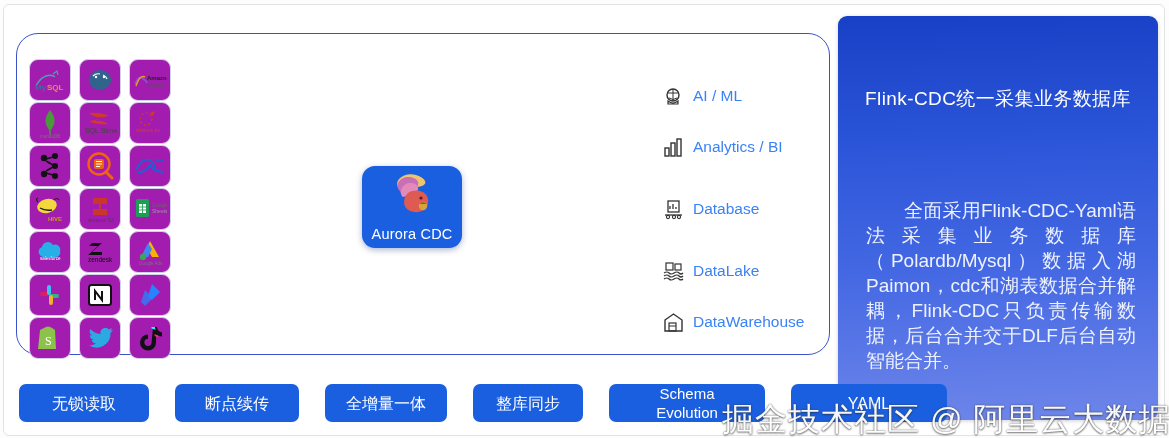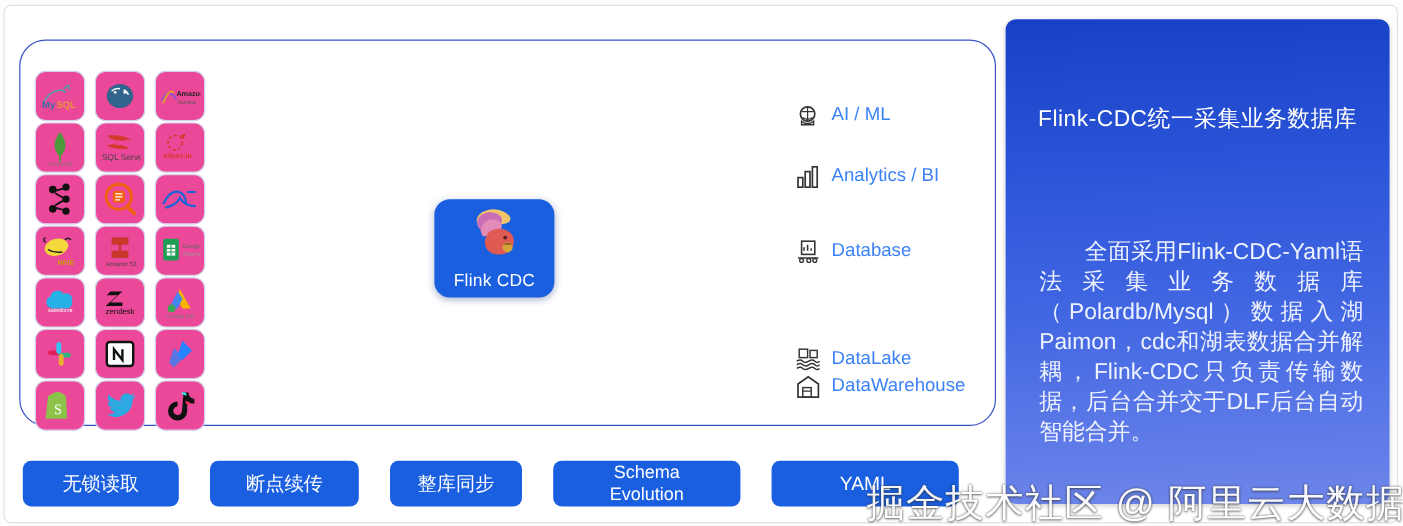--- a/index.html
+++ b/index.html
@@ -28,21 +28,21 @@
   
   .icon-grid{
     position:absolute;left:29px;top:59px;
     display:grid;
     grid-template-columns:repeat(3,42px);
     grid-template-rows:repeat(7,42px);
     column-gap:8px;row-gap:1px;
   }
   .icon-tile{
     width:42px;height:42px;border:1px solid #d3cfe8;border-radius:9px;
-    background:#ec4899;display:flex;align-items:center;justify-content:center;
+    background:#a21caf;display:flex;align-items:center;justify-content:center;
     box-sizing:border-box;overflow:hidden;
   }
   .icon-tile svg{display:block;}
 
   
   .flink-node{
     position:absolute;left:362px;top:166px;width:100px;height:82px;
     background:#1a5fe0;border-radius:13px;
     box-shadow:0 2px 6px rgba(20,50,120,.35);
     display:flex;flex-direction:column;align-items:center;justify-content:flex-start;
@@ -374,21 +374,21 @@
   <div class="flink-node">
     <svg width="48" height="46" viewBox="0 0 48 46">
       <path d="M10 16 C 6 8, 18 1, 28 4 C 38 7, 40 13, 34 15 C 28 17, 22 14, 18 18 z" fill="#f0c46a"></path>
       <path d="M12 20 C 6 14, 12 5, 22 6 C 31 7, 33 14, 27 18 C 22 21, 17 22, 14 26 z" fill="#c96fb8"></path>
       <path d="M15 26 C 10 20, 15 11, 24 12 C 31 13, 32 19, 27 23 z" fill="#e38ab8"></path>
       <path d="M20 22 C 30 16, 42 22, 40 32 C 39 40, 30 43, 22 40 C 15 37, 14 28, 20 22 z" fill="#e05a54"></path>
       <circle cx="33" cy="27" r="1.6" fill="#5a2020"></circle>
       <circle cx="35" cy="35" r="4.2" fill="#d8a43a"></circle>
       <path d="M31.5 33 a4.5 4.5 0 0 1 7 0 z" fill="#8a5a22"></path>
     </svg>
-    <span class="label">Flink CDC</span>
+    <span class="label">Aurora CDC</span>
   </div>
 
   <div class="outputs">
     <div class="out-row" style="top:0px;">
       <span class="out-ico">
         <svg width="21" height="21" viewBox="0 0 21 21">
           <circle cx="10" cy="9" r="6" fill="none" stroke="#333" stroke-width="1.4"></circle>
           <path d="M10 3 v12 M5 7 h10 M6 12 q4 3 8 0" stroke="#333" stroke-width="1" fill="none"></path>
           <path d="M5 15 q5 4 10 0 v3 h-10 z" fill="none" stroke="#333" stroke-width="1.2"></path>
         </svg>
@@ -414,21 +414,21 @@
           <path d="M7 10 v-3 M10 10 v-5 M13 10 v-2" stroke="#333" stroke-width="1.3"></path>
           <path d="M2 16 h17" stroke="#333" stroke-width="1.3"></path>
           <circle cx="5" cy="18" r="1.6" fill="none" stroke="#333" stroke-width="1.1"></circle>
           <circle cx="11" cy="18" r="1.6" fill="none" stroke="#333" stroke-width="1.1"></circle>
           <circle cx="16" cy="18" r="1.6" fill="none" stroke="#333" stroke-width="1.1"></circle>
         </svg>
       </span>
       <span class="out-label">Database</span>
     </div>
 
-    <div class="out-row" style="top:175px;margin-top:28px;">
+    <div class="out-row" style="top:175px;">
       <span class="out-ico">
         <svg width="21" height="21" viewBox="0 0 21 21">
           <rect x="3" y="2" width="7" height="7" fill="none" stroke="#333" stroke-width="1.2"></rect>
           <rect x="12" y="3" width="6" height="6" fill="none" stroke="#333" stroke-width="1.2"></rect>
           <path d="M1 12 q3-2 5 0 t5 0 t5 0 t4 0" stroke="#333" stroke-width="1.2" fill="none"></path>
           <path d="M1 15 q3-2 5 0 t5 0 t5 0 t4 0" stroke="#333" stroke-width="1.2" fill="none"></path>
           <path d="M1 18 q3-2 5 0 t5 0 t5 0 t4 0" stroke="#333" stroke-width="1.2" fill="none"></path>
         </svg>
       </span>
       <span class="out-label">DataLake</span>
@@ -447,20 +447,21 @@
   </div>
 
   <div class="info-panel">
     <div class="panel-title">Flink-CDC统一采集业务数据库</div>
     <div class="panel-body">全面采用Flink-CDC-Yaml语法采集业务数据库（Polardb/Mysql）数据入湖Paimon，cdc和湖表数据合并解耦，Flink-CDC只负责传输数据，后台合并交于DLF后台自动智能合并。</div>
   </div>
 
   <div class="features">
     <div class="feat w1">无锁读取</div>
     <div class="feat w2">断点续传</div>
+    <div class="feat w3">全增量一体</div>
     <div class="feat w4">整库同步</div>
     <div class="feat w5">Schema
 Evolution</div>
     <div class="feat w6">YAML</div>
   </div>
 
   <div class="watermark">掘金技术社区 @ 阿里云大数据AI技术</div>
 </div>
 
 </body></html>

